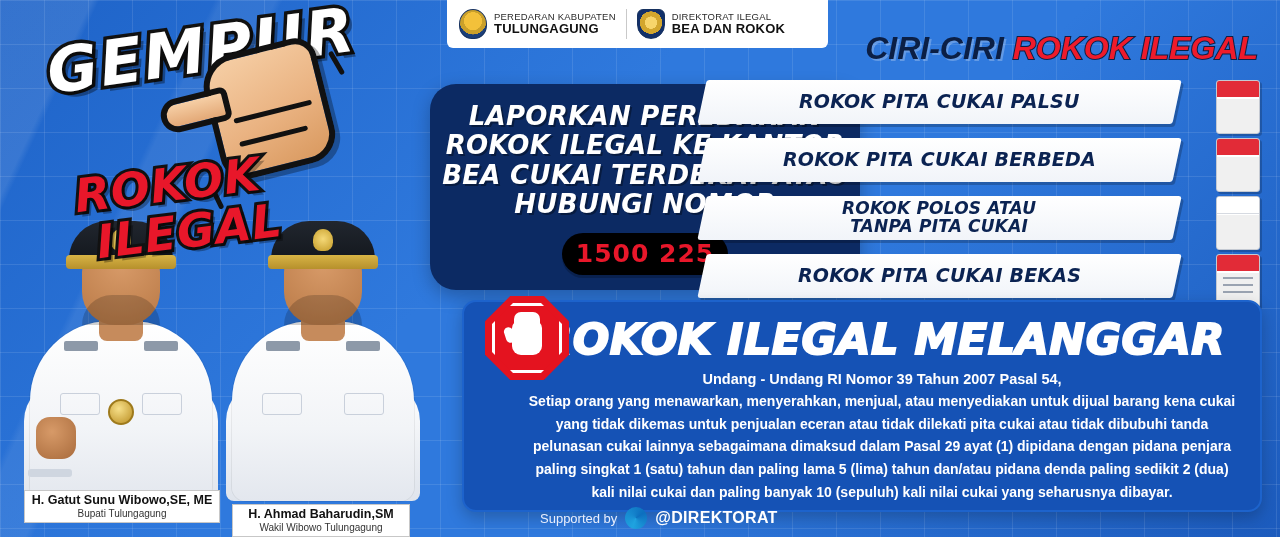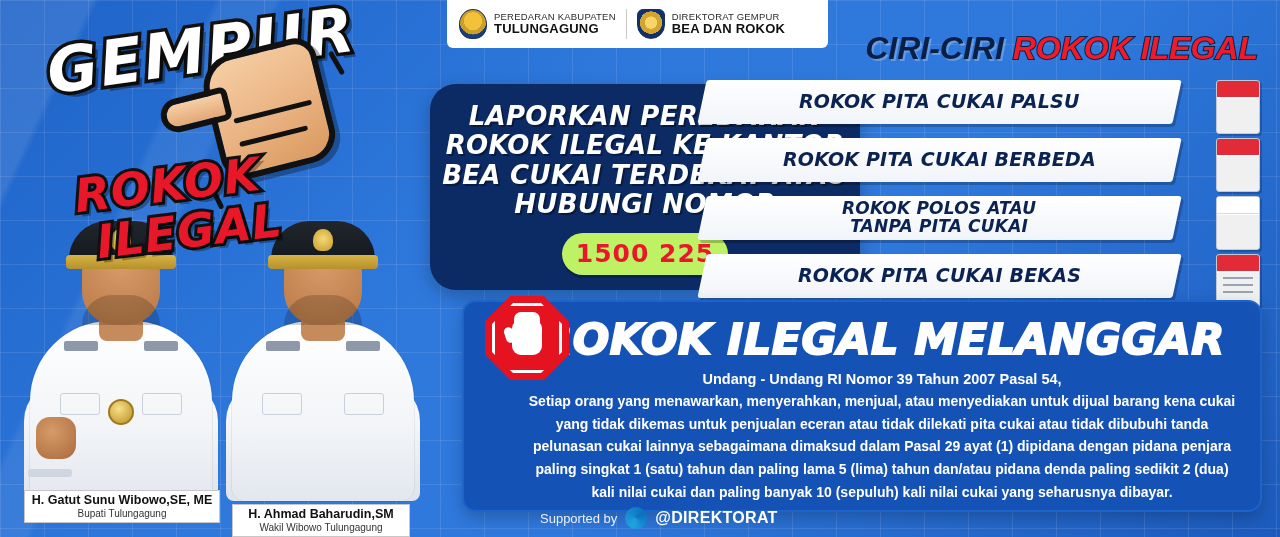--- a/index.html
+++ b/index.html
@@ -212,21 +212,21 @@
     padding-top: 18px;
   }
   .center-panel .cp-line {
     color: #ffffff; font-weight: bold; font-style: italic;
     font-size: 26px; line-height: 1.13; letter-spacing: .3px;
     font-family: "DejaVu Sans", sans-serif;
     text-shadow: 2px 2px 0 rgba(0,0,0,.35);
   }
   .hotline {
     margin: 13px auto 0; width: 166px; height: 42px;
-    background: #bef264; border-radius: 21px;
+    background: #000000; border-radius: 21px;
     display: flex; align-items: center; justify-content: center;
     box-shadow: 0 3px 0 rgba(0,0,0,.2);
   }
   .hotline span {
     color: #e8172a; font-weight: bold; font-size: 25px; letter-spacing: 1px;
     font-family: "DejaVu Sans", sans-serif;
   }
 
   
   .ciri-title {
@@ -362,21 +362,21 @@
       <span class="crest"></span>
       <span class="logo-text">
         <div class="l1">PEREDARAN KABUPATEN</div>
         <div class="l2">TULUNGAGUNG</div>
       </span>
     </div>
     <div class="logo-divider"></div>
     <div class="logo-group">
       <span class="crest bc"></span>
       <span class="logo-text">
-        <div class="l1">DIREKTORAT GEMPUR</div>
+        <div class="l1">DIREKTORAT ILEGAL</div>
         <div class="l2">BEA DAN ROKOK</div>
       </span>
     </div>
   </div>
 
   <div class="gempur">
     <div class="spark s1"></div>
     <div class="spark s2"></div>
     <div class="spark s3"></div>
     <div class="word-gempur">GEMPUR</div>

